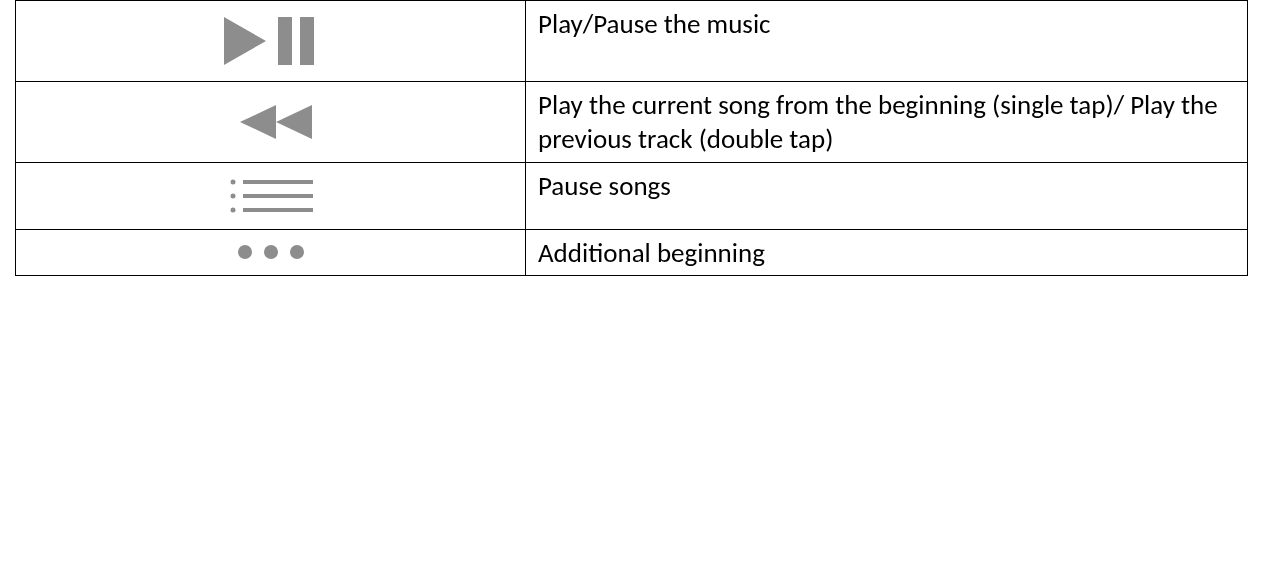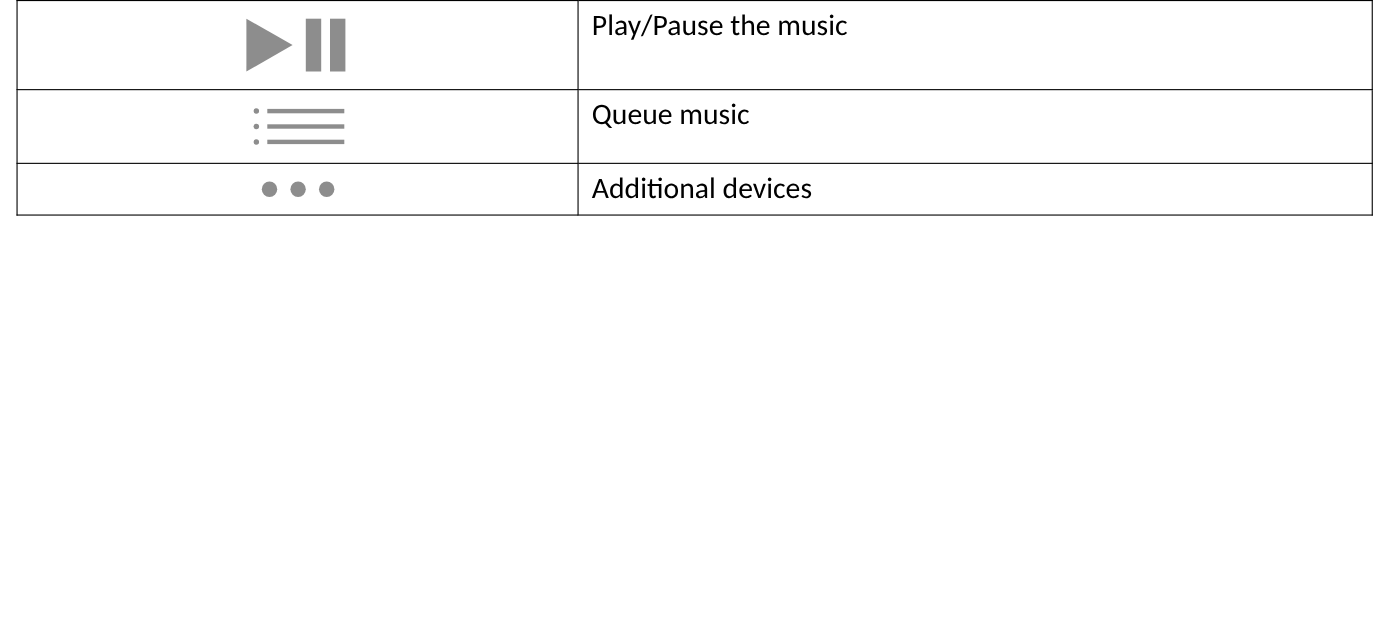--- a/index.html
+++ b/index.html
@@ -30,42 +30,51 @@
     <svg width="130" height="60" viewBox="0 0 130 60">
       <polygon class="gr" points="18,6 18,54 60,30"></polygon>
       <rect class="gr" x="72" y="6" width="14" height="48"></rect>
       <rect class="gr" x="94" y="6" width="14" height="48"></rect>
     </svg>
   </td>
   <td>Play/Pause the music</td>
 </tr>
 
 
+<tr>
+  <td class="iconcell">
+    <svg width="90" height="46" viewBox="0 0 90 46">
+      <polygon class="gr" points="86,6 86,40 50,23"></polygon>
+      <polygon class="gr" points="50,6 50,40 14,23"></polygon>
+    </svg>
+  </td>
+  <td>Play the current song from the beginning (single tap)/ Play the previous track (double tap)</td>
+</tr>
 
 
 <tr>
   <td class="iconcell">
     <svg width="96" height="46" viewBox="0 0 96 46">
       <circle class="gr" cx="10" cy="9" r="2.5"></circle>
       <circle class="gr" cx="10" cy="23" r="2.5"></circle>
       <circle class="gr" cx="10" cy="37" r="2.5"></circle>
       <rect class="gr" x="20" y="7" width="70" height="4"></rect>
       <rect class="gr" x="20" y="21" width="70" height="4"></rect>
       <rect class="gr" x="20" y="35" width="70" height="4"></rect>
     </svg>
   </td>
-  <td>Queue music</td>
+  <td>Pause songs</td>
 </tr>
 
 <tr>
   <td class="iconcell">
     <svg width="80" height="24" viewBox="0 0 80 24">
       <circle class="gr" cx="14" cy="12" r="7"></circle>
       <circle class="gr" cx="40" cy="12" r="7"></circle>
       <circle class="gr" cx="66" cy="12" r="7"></circle>
     </svg>
   </td>
-  <td>Additional devices</td>
+  <td>Additional beginning</td>
 </tr>
 
 </tbody>
 </table>
 </div>
 
 </body></html>

